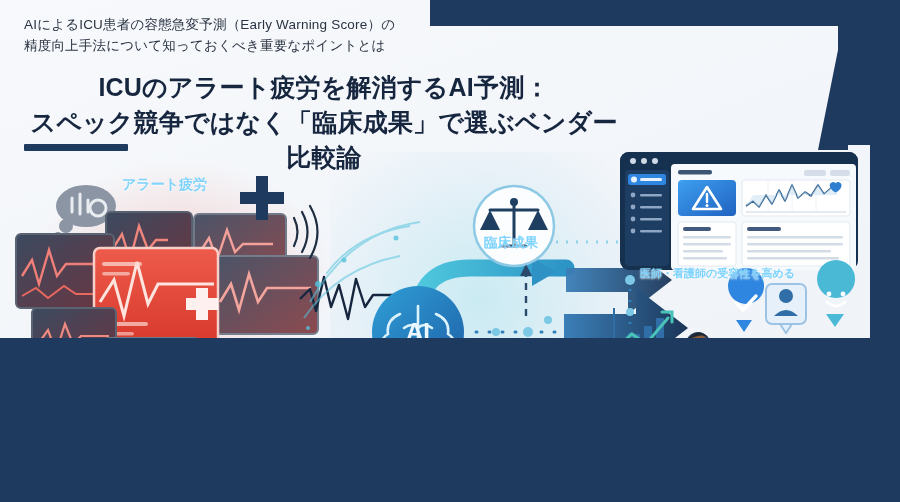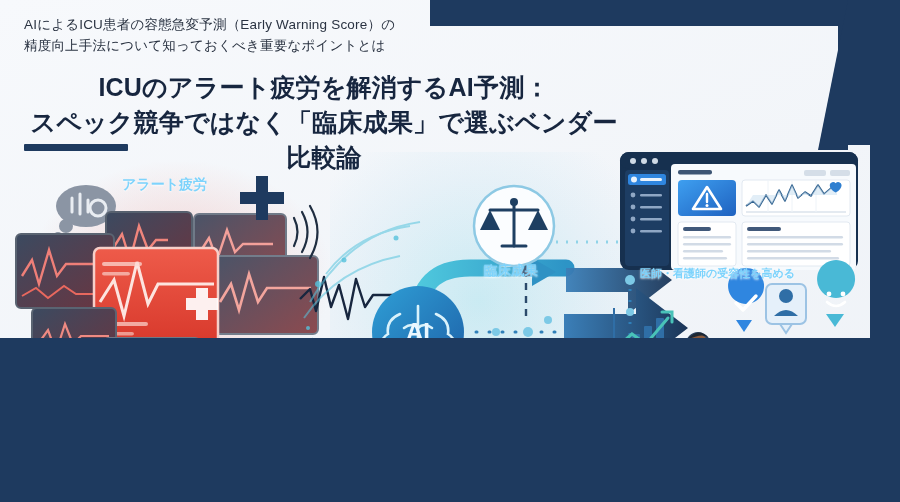--- a/index.html
+++ b/index.html
@@ -77,21 +77,21 @@
     position: absolute; left: 0; bottom: 0; width: 872px; height: 62px;
     background: linear-gradient(180deg, rgba(225,232,240,0) 0%, rgba(219,228,238,.65) 60%, rgba(208,219,232,.85) 100%);
   }
 
   .lbl {
     position: absolute; font-weight: 700; color: #7dd3fc; white-space: nowrap;
     text-shadow: 0 1px 2px rgba(255,255,255,.85);
   }
   .lbl-alert { left: 122px; top: 24px; font-size: 14px; }
   .lbl-catalog { left: 247px; top: 278px; font-size: 13px; }
-  .lbl-outcome { left: 484px; top: 82px; font-size: 13.5px; margin-top: 28px; }
+  .lbl-outcome { left: 484px; top: 82px; font-size: 13.5px; }
   .lbl-ops { left: 492px; top: 226px; font-size: 13px; }
   .lbl-accept { left: 640px; top: 114px; font-size: 11px; font-weight: 700; text-align: center; }
 
   svg { display:block; overflow: visible; }
   .abs { position:absolute; }
 </style>
 </head>
 <body>
 
 <div id="stage">

